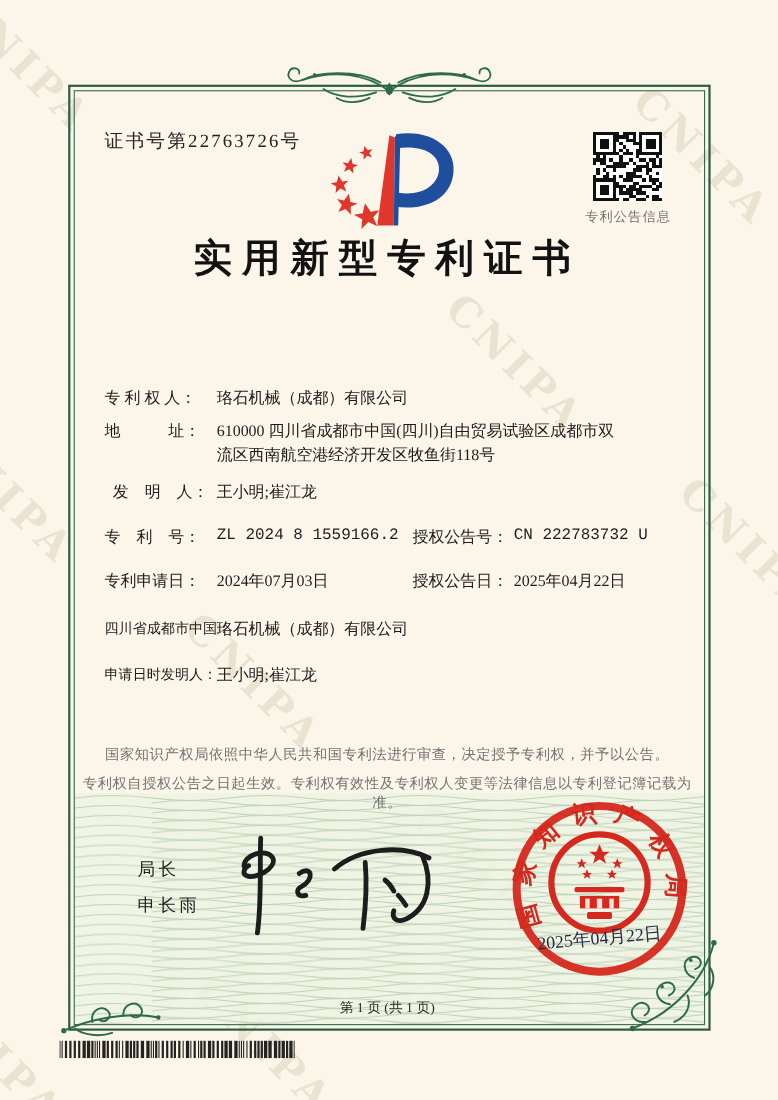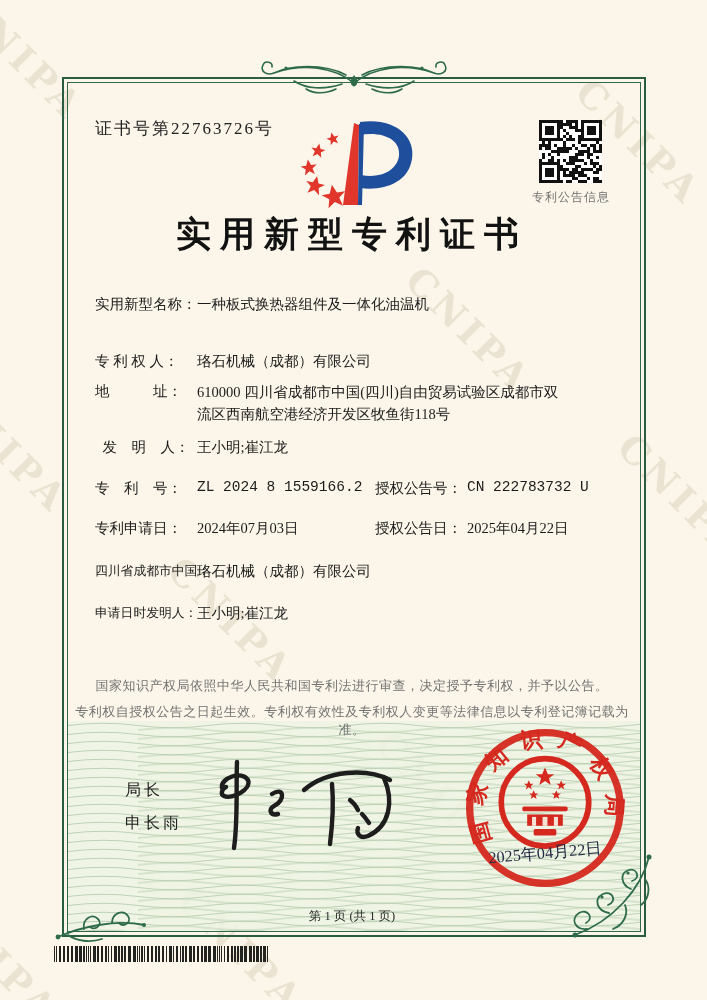--- a/index.html
+++ b/index.html
@@ -435,24 +435,20 @@
       <rect x="14" y="20" width="1" height="1" fill="#111"></rect>
       <rect x="15" y="20" width="1" height="1" fill="#111"></rect>
       <rect x="18" y="20" width="1" height="1" fill="#111"></rect>
       <rect x="19" y="20" width="1" height="1" fill="#111"></rect>
       <rect x="20" y="20" width="1" height="1" fill="#111"></rect>
     </svg>
   <div class="qr-label">专利公告信息</div>
 
   <div class="title">实用新型专利证书</div>
 
-  <div class="row row-name">
-    <span class="lbl">实用新型名称：</span>
-    <span class="val">一种板式换热器组件及一体化油温机</span>
-  </div>
   <div class="row row-patentee">
     <span class="lbl">专 利 权 人：</span>
     <span class="val">珞石机械（成都）有限公司</span>
   </div>
   <div class="row row-address">
     <span class="lbl">地　　　址：</span>
     <span class="val">610000 四川省成都市中国(四川)自由贸易试验区成都市双流区西南航空港经济开发区牧鱼街118号</span>
   </div>
   <div class="row row-inventor">
     <span class="lbl">发　明　人：</span>

